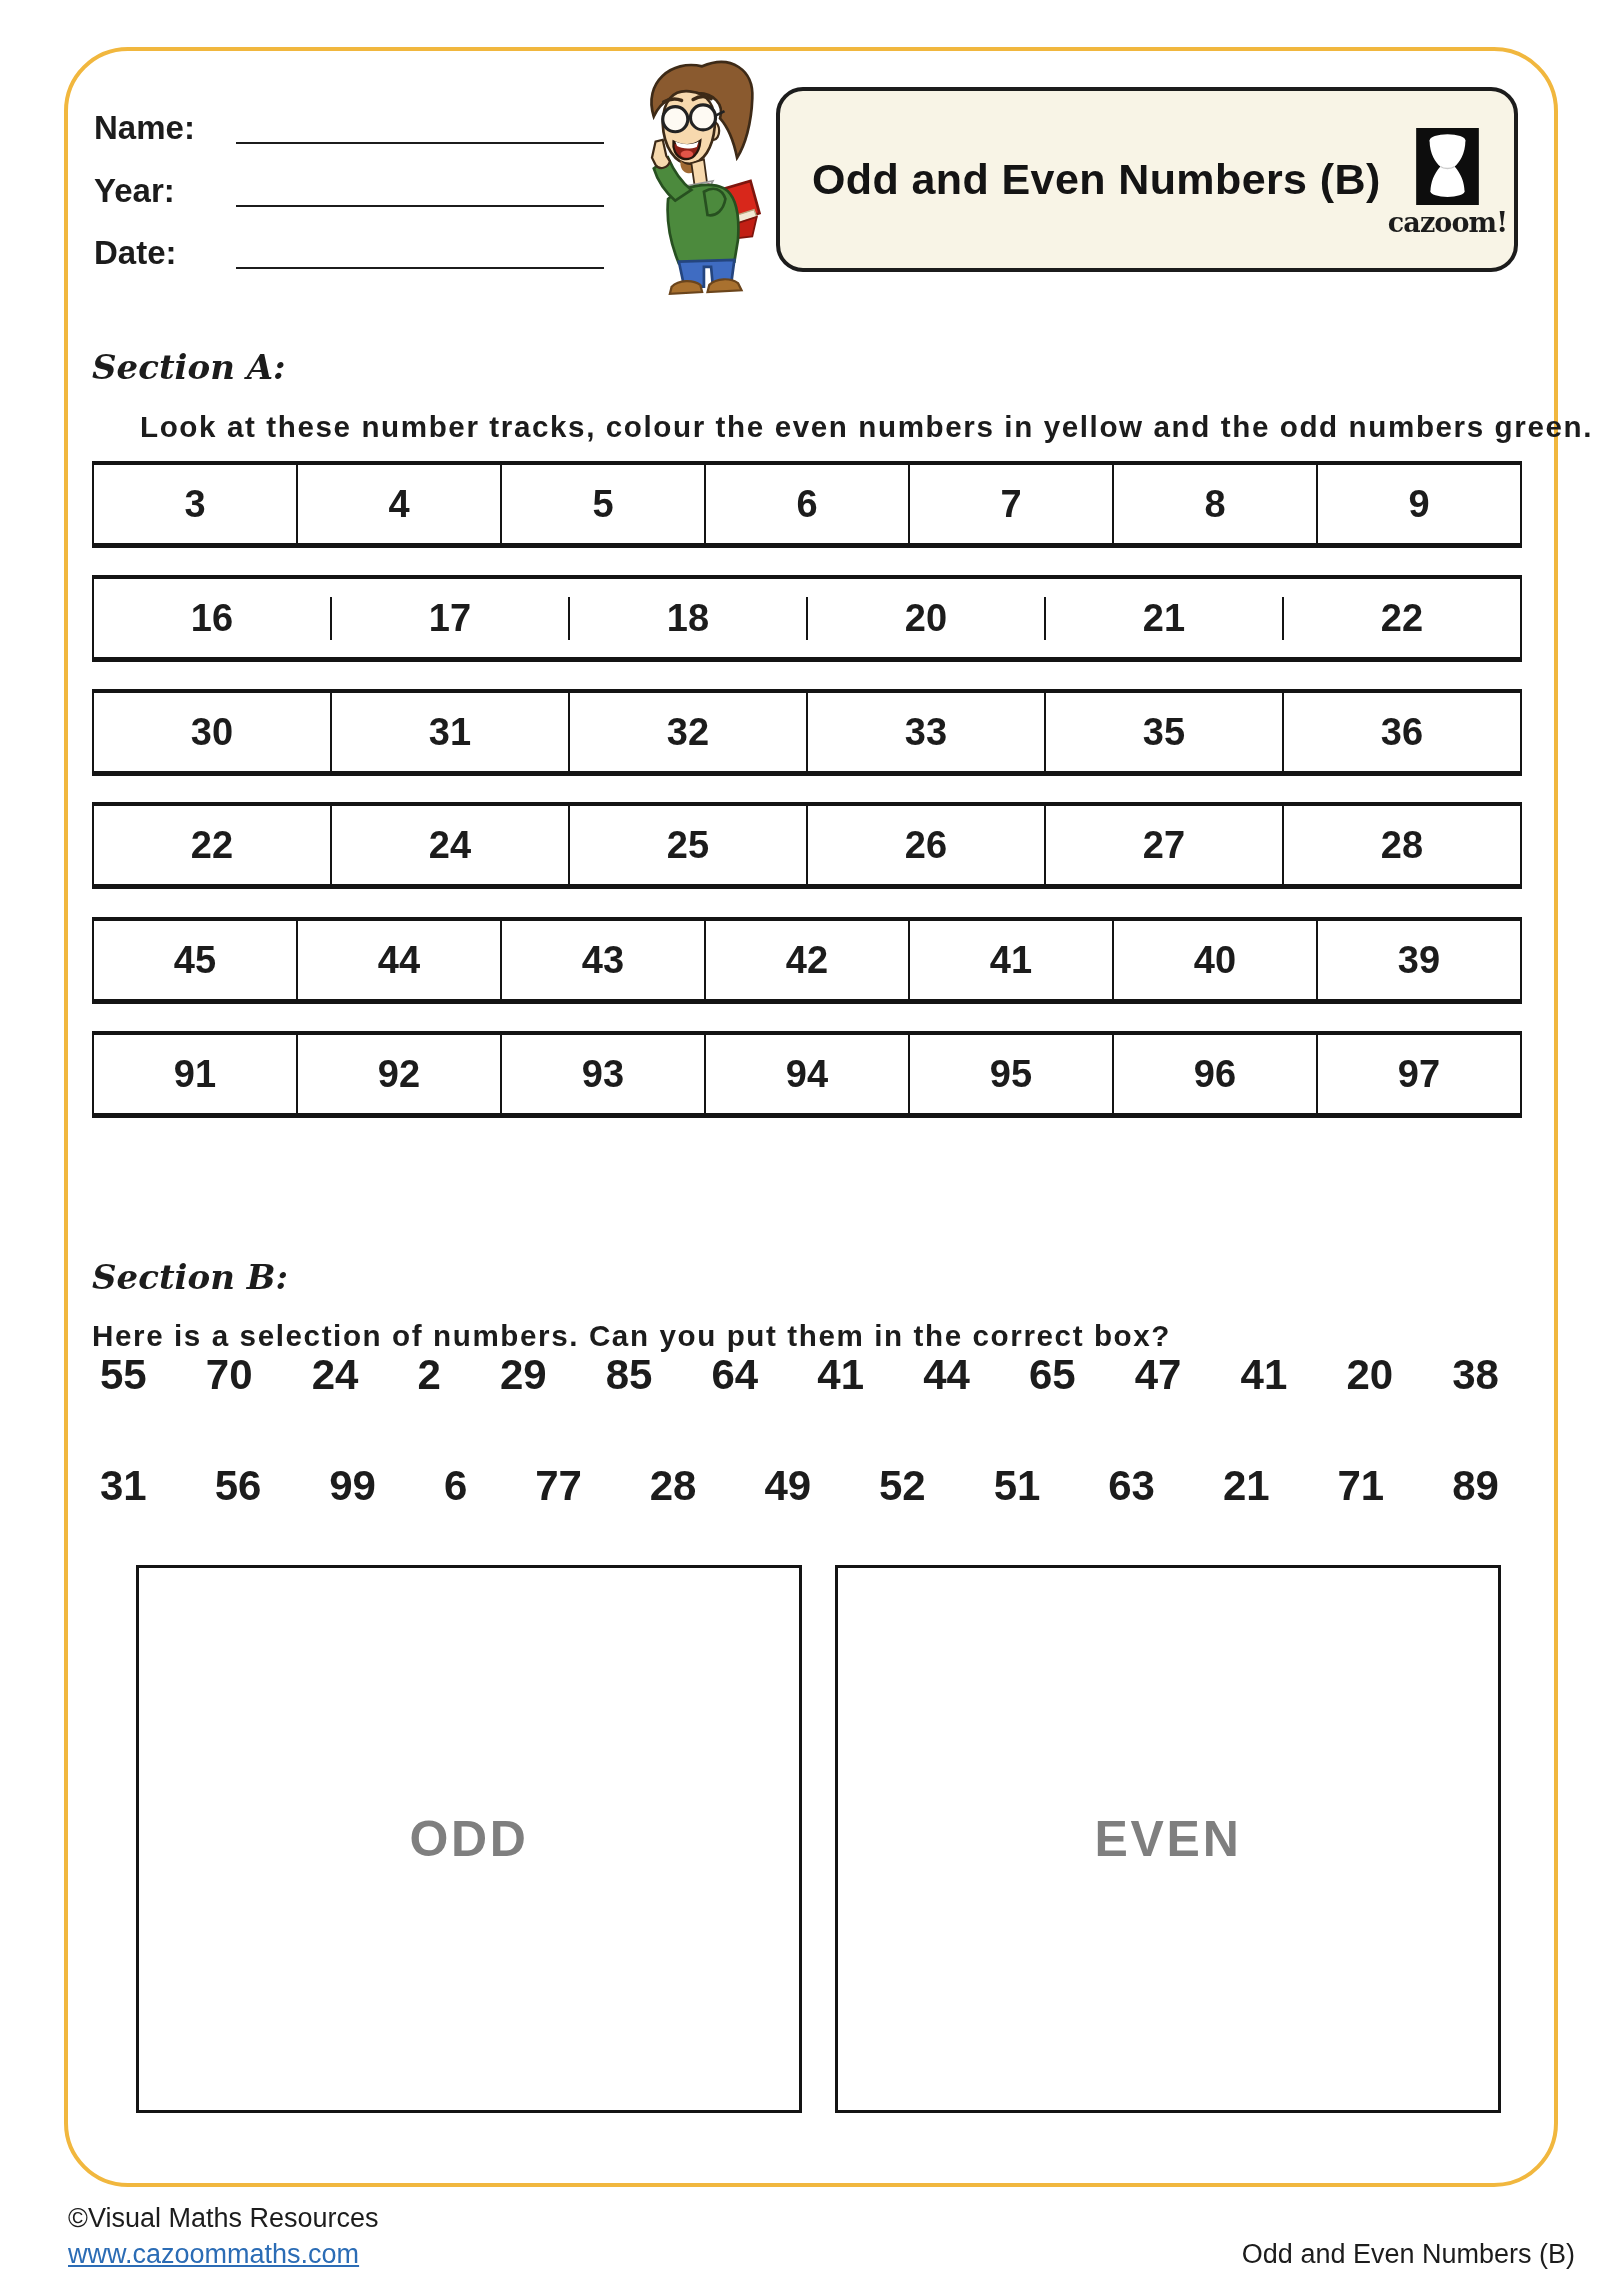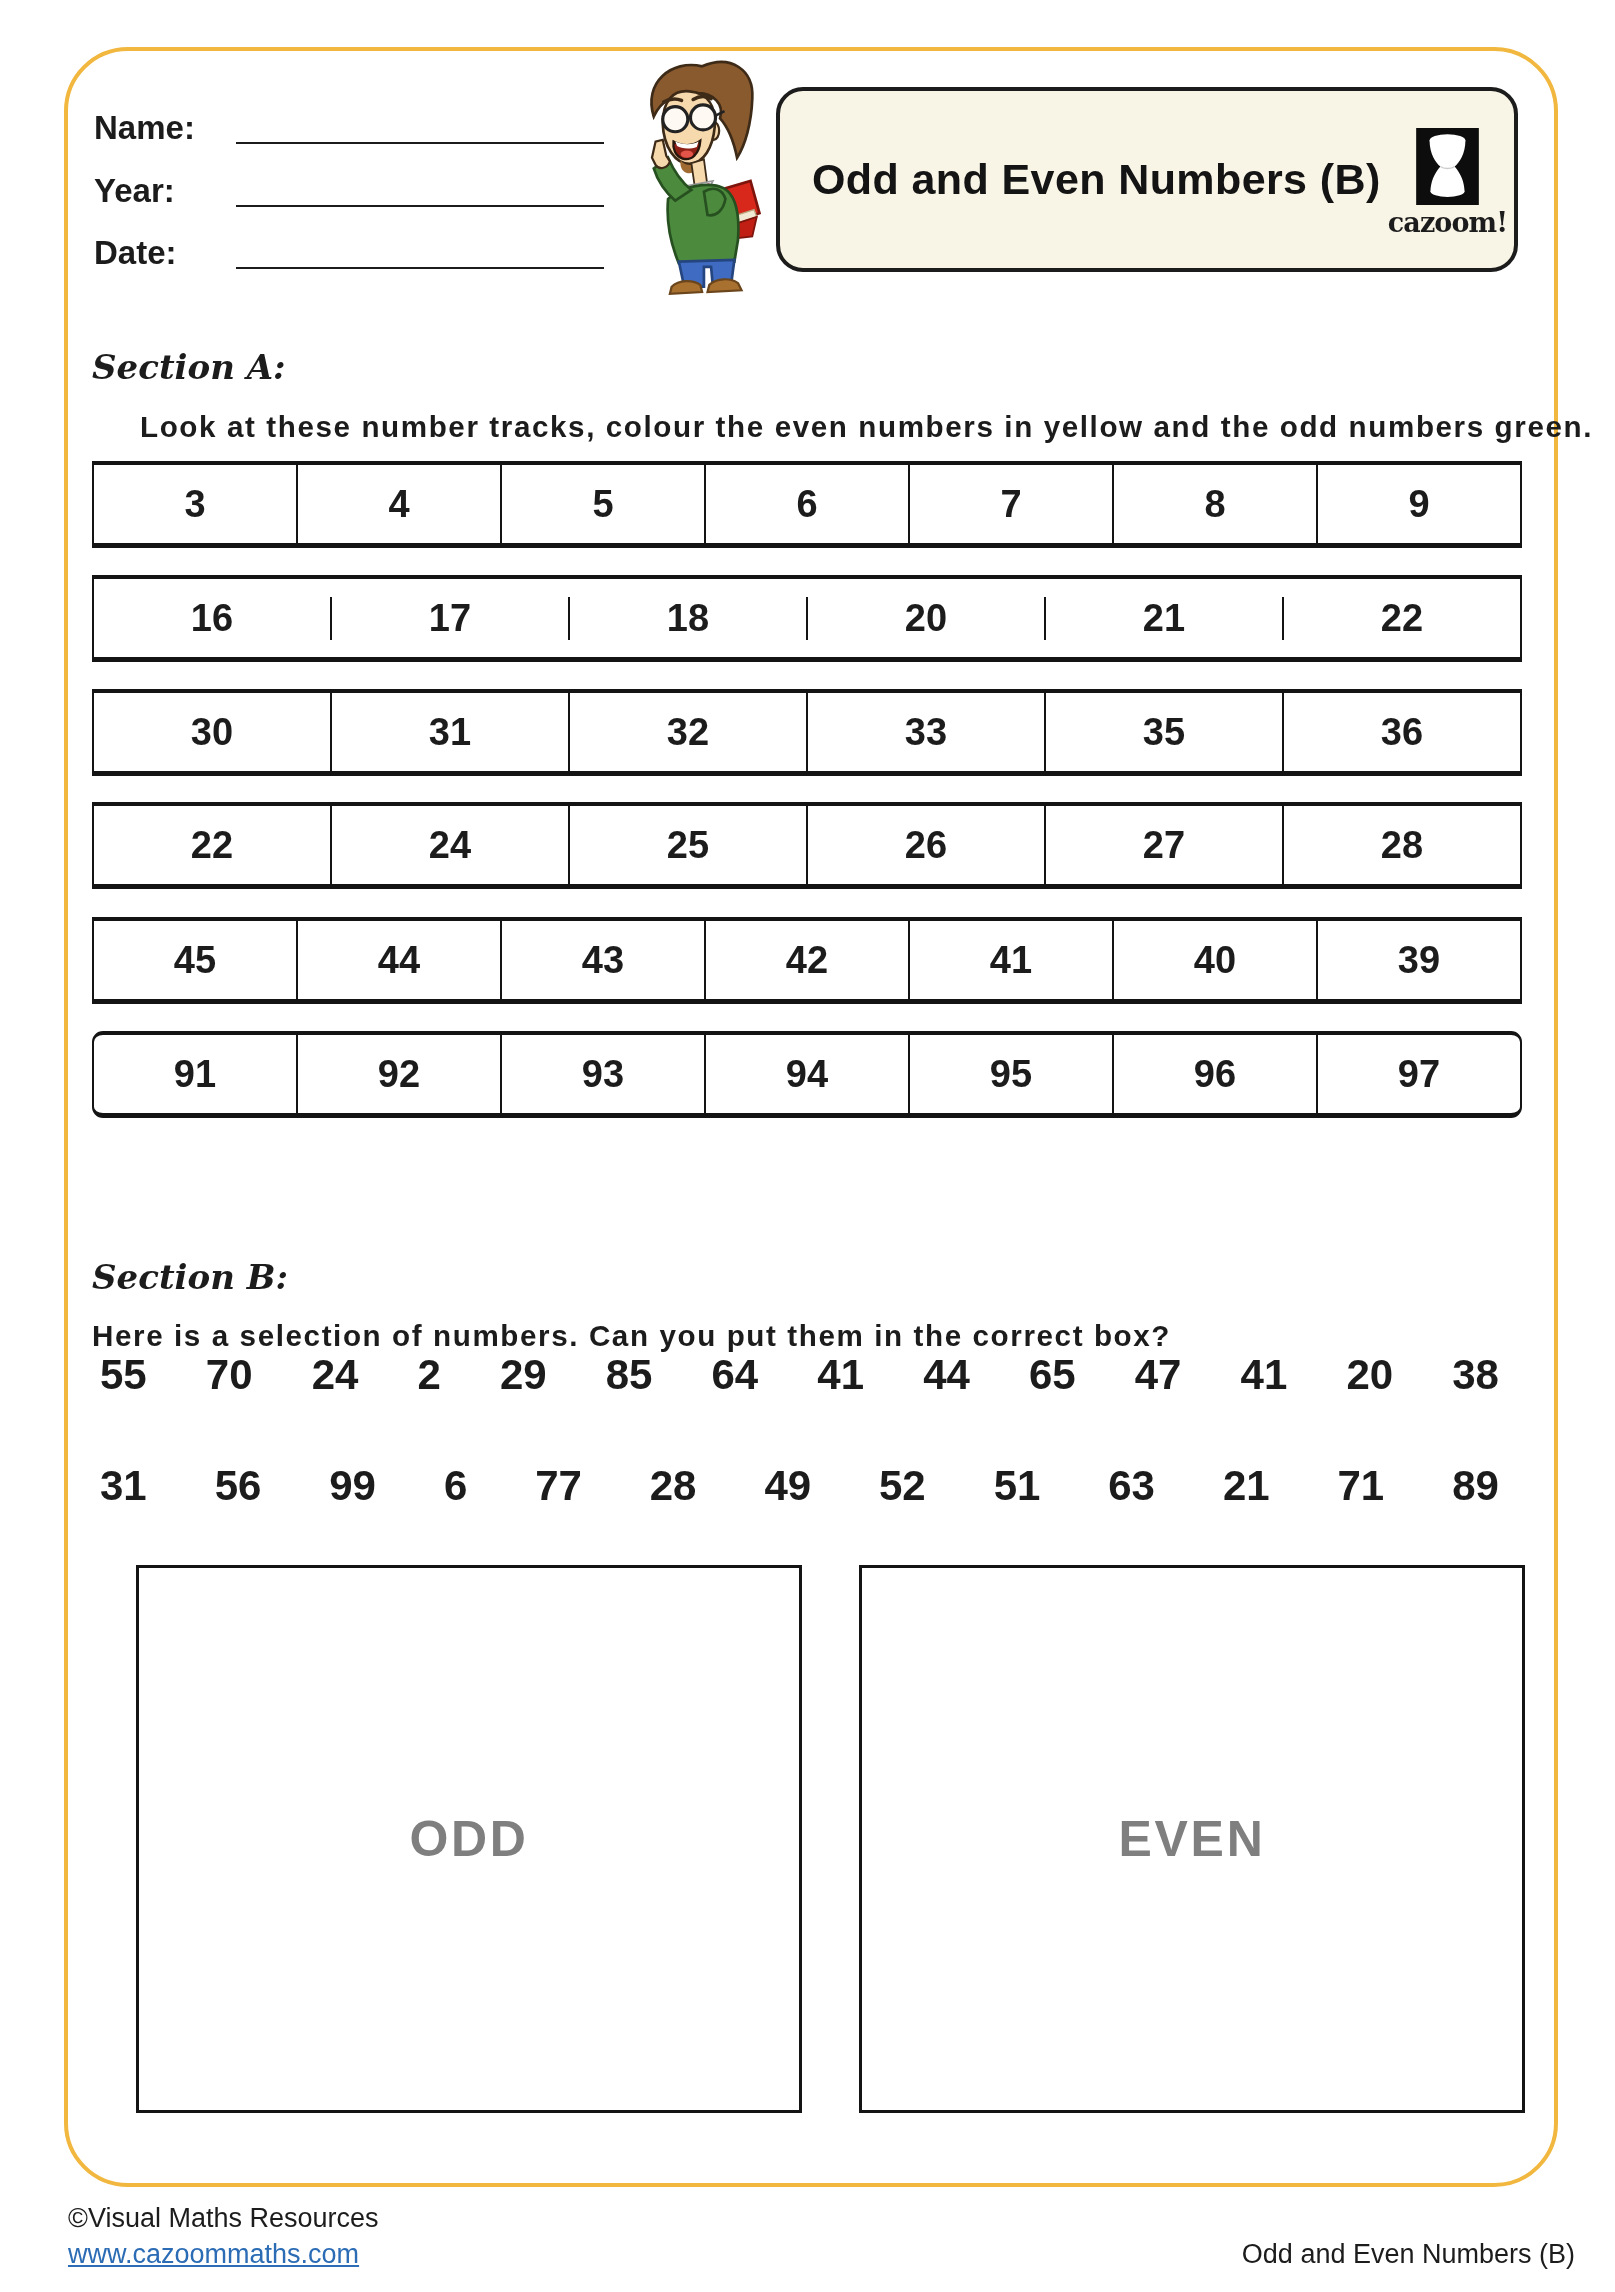--- a/index.html
+++ b/index.html
@@ -167,21 +167,21 @@
 </div>
 <div class="abs track" style="top:917px;">
   <div class="track-cell">45</div>
     <div class="track-cell">44</div>
     <div class="track-cell">43</div>
     <div class="track-cell">42</div>
     <div class="track-cell">41</div>
     <div class="track-cell">40</div>
     <div class="track-cell">39</div>
 </div>
-<div class="abs track" style="top:1031px;border-radius:11px;">
+<div class="abs track" style="top:1031px;">
   <div class="track-cell">91</div>
     <div class="track-cell">92</div>
     <div class="track-cell">93</div>
     <div class="track-cell">94</div>
     <div class="track-cell">95</div>
     <div class="track-cell">96</div>
     <div class="track-cell">97</div>
 </div>
 
 <div class="abs section-heading" style="left:92px;top:1257px;">Section B:</div>
@@ -215,20 +215,20 @@
     <span>51</span>
     <span>63</span>
     <span>21</span>
     <span>71</span>
     <span>89</span>
 </div>
 
 <div class="abs sort-box" style="left:136px;">
   <span class="sort-box-label">ODD</span>
 </div>
-<div class="abs sort-box" style="left:859px;">
+<div class="abs sort-box" style="left:835px;">
   <span class="sort-box-label">EVEN</span>
 </div>
 
 <div class="abs footer-text" style="left:68px;top:2205px;">©Visual Maths Resources</div>
 <div class="abs footer-text footer-link" style="left:68px;top:2241px;">www.cazoommaths.com</div>
 <div class="abs footer-text" style="right:41px;top:2241px;">Odd and Even Numbers (B)</div>
 
 
 </body></html>

